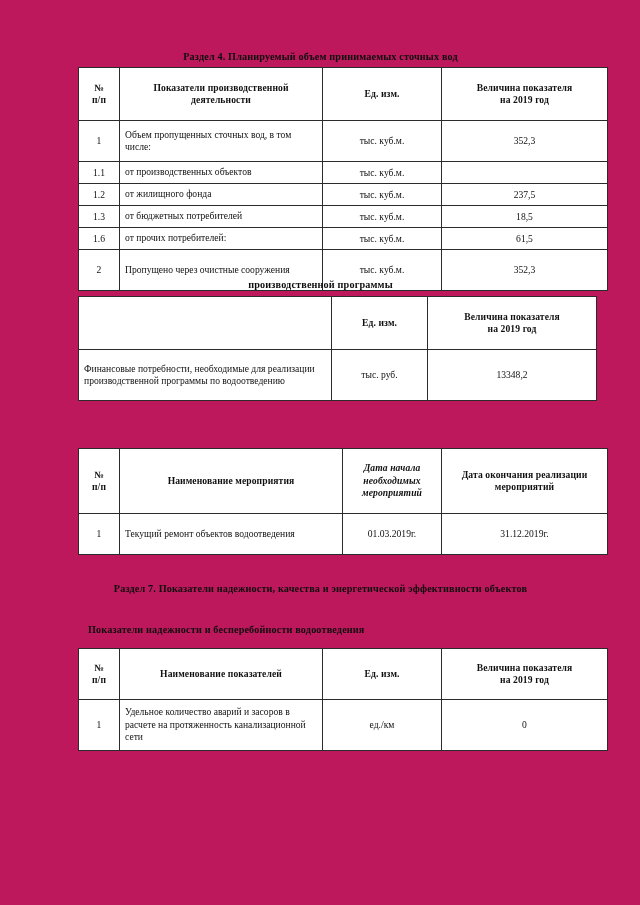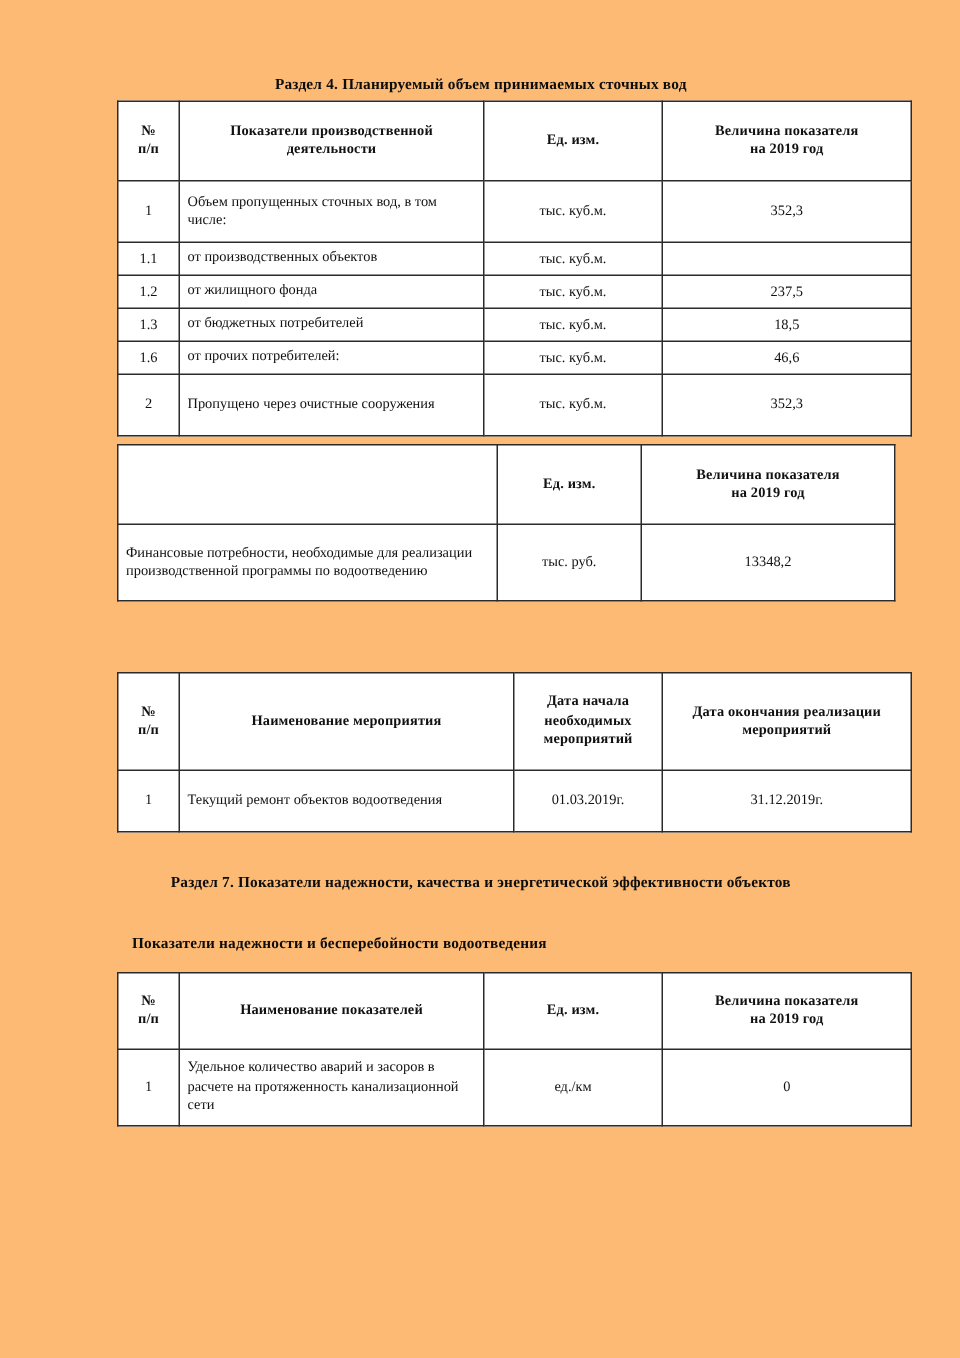--- a/index.html
+++ b/index.html
@@ -14,21 +14,21 @@
     position: relative;
     font-family: "Liberation Serif", "DejaVu Serif", serif;
     color: #111111;
     overflow: hidden;
   }
 
   .page {
     position: relative;
     width: 640px;
     height: 905px;
-    background: #fdba74;
+    background: #be185d;
   }
 
   
   .sec-title {
     position: absolute;
     font-weight: bold;
     font-size: 10.2px;
     line-height: 13px;
     text-align: center;
     color: #0d0d0d;
@@ -86,21 +86,21 @@
   .w-name { width: 192px; }
   .w-unit { width: 108px; }
   .w-val  { width: 155px; }
 
   .t5-name { width: 242px; }
   .t5-unit { width: 85px;  }
   .t5-val  { width: 158px; }
 
   .t6-np    { width: 30px;  }
   .t6-name  { width: 212px; }
-  .t6-start { width: 88px;  }
+  .t6-start { width: 88px; font-style: italic;  }
   .t6-end   { width: 155px; }
 
   .t7-np   { width: 30px;  }
   .t7-name { width: 192px; }
   .t7-unit { width: 108px; }
   .t7-val  { width: 155px; }
 </style>
 </head>
 <body>
 
@@ -148,31 +148,32 @@
       <tr>
         <td class="c-num short">1.3</td>
         <td class="c-name short">от бюджетных потребителей</td>
         <td class="c-unit short">тыс. куб.м.</td>
         <td class="c-val short">18,5</td>
       </tr>
       <tr>
         <td class="c-num short">1.6</td>
         <td class="c-name short">от прочих потребителей:</td>
         <td class="c-unit short">тыс. куб.м.</td>
-        <td class="c-val short">46,6</td>
+        <td class="c-val short">61,5</td>
       </tr>
       <tr>
         <td class="c-num tall">2</td>
         <td class="c-name tall">Пропущено через очистные сооружения</td>
         <td class="c-unit tall">тыс. куб.м.</td>
         <td class="c-val tall">352,3</td>
       </tr>
     </tbody>
   </table>
 
+  <div class="sec-title" style="left:78px; top:278px; width:485px;">производственной программы</div>
 
   <table class="doc-table" style="left:78px; top:296px; width:485px;">
     <thead>
       <tr>
         <th class="t5-name" style="height:46px;"></th>
         <th class="t5-unit">Ед. изм.</th>
         <th class="t5-val">
           <span>Величина показателя</span><br>
           <span>на 2019 год</span>
         </th>

